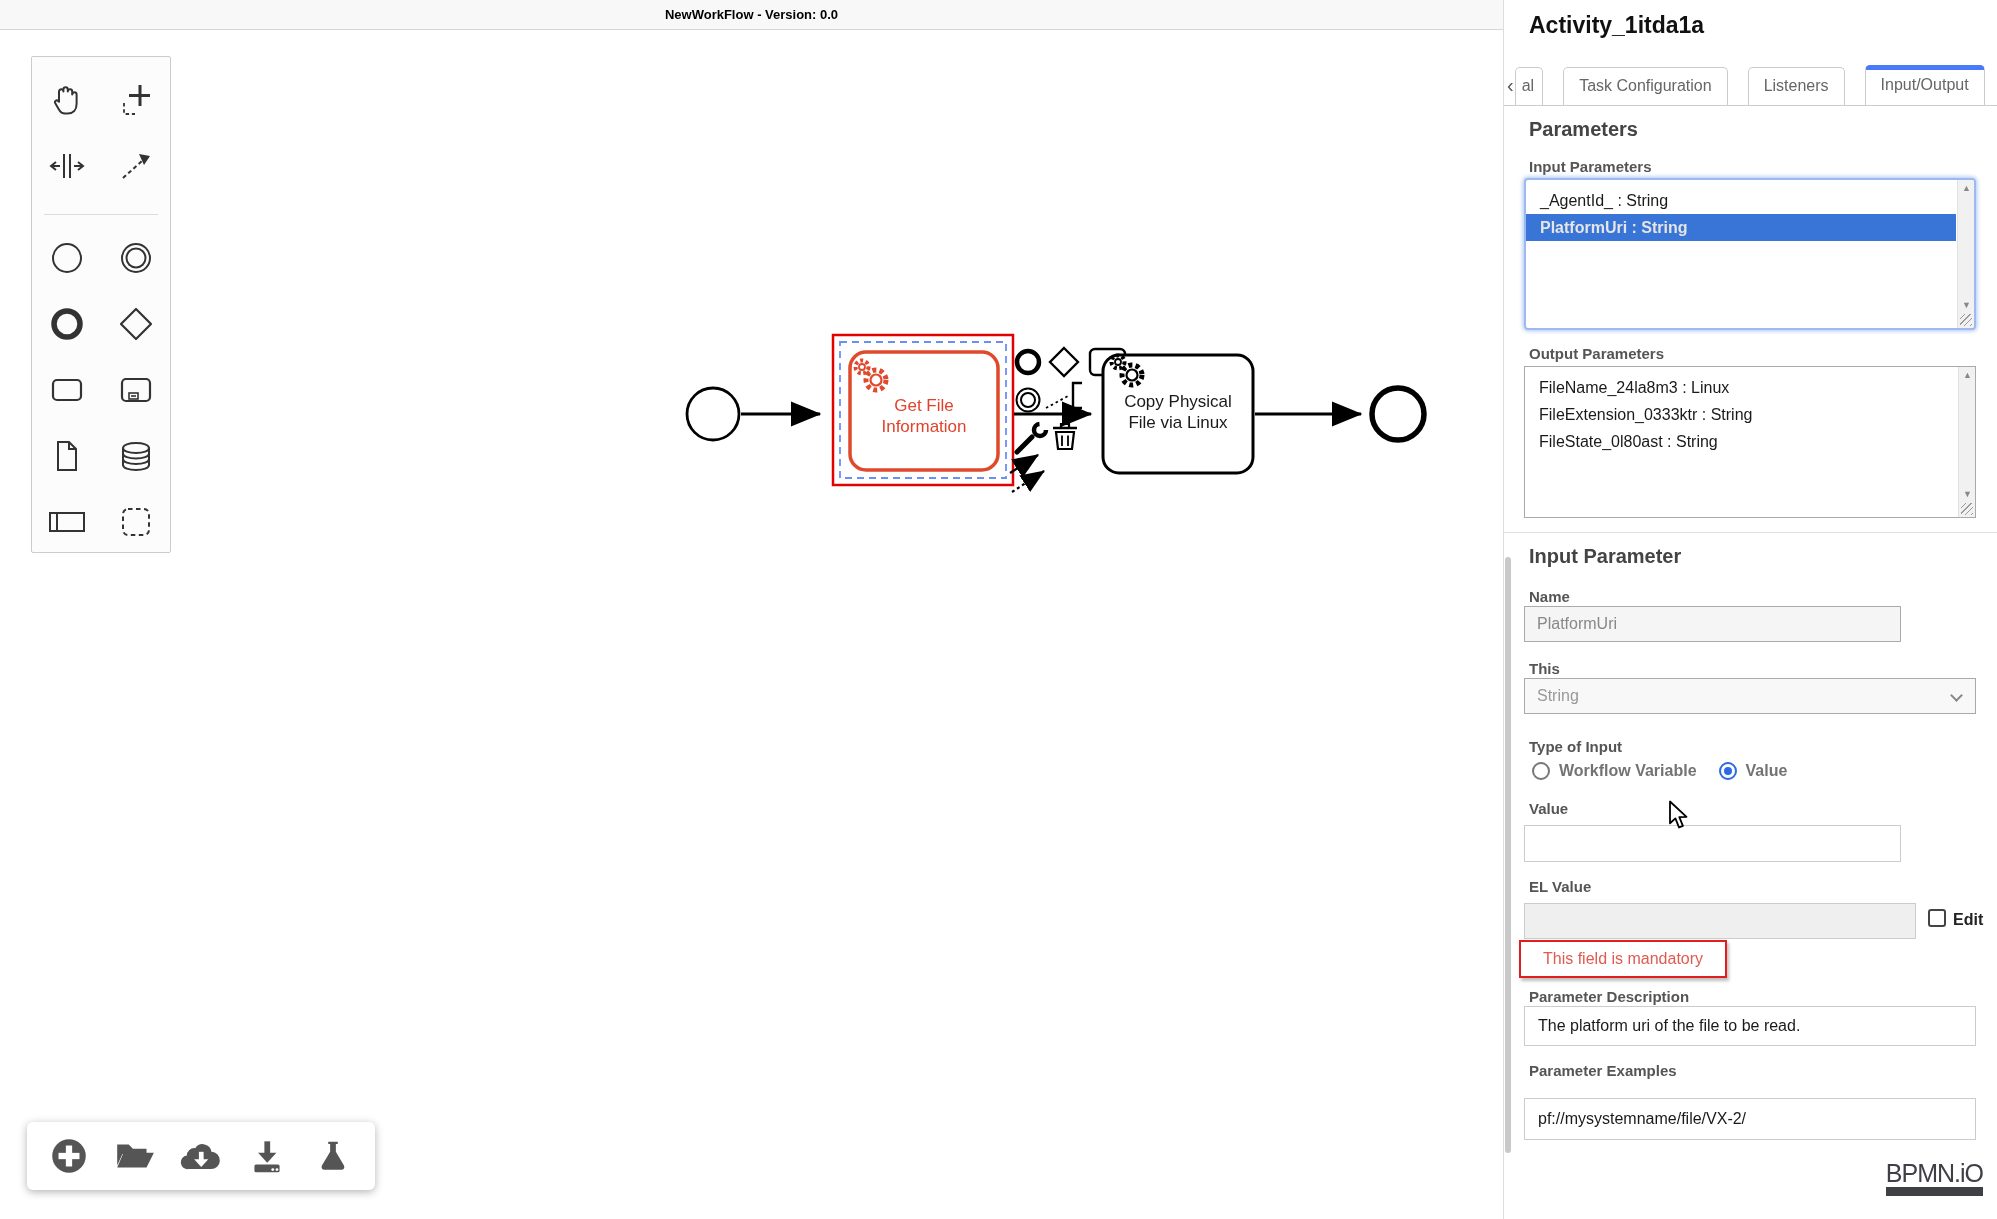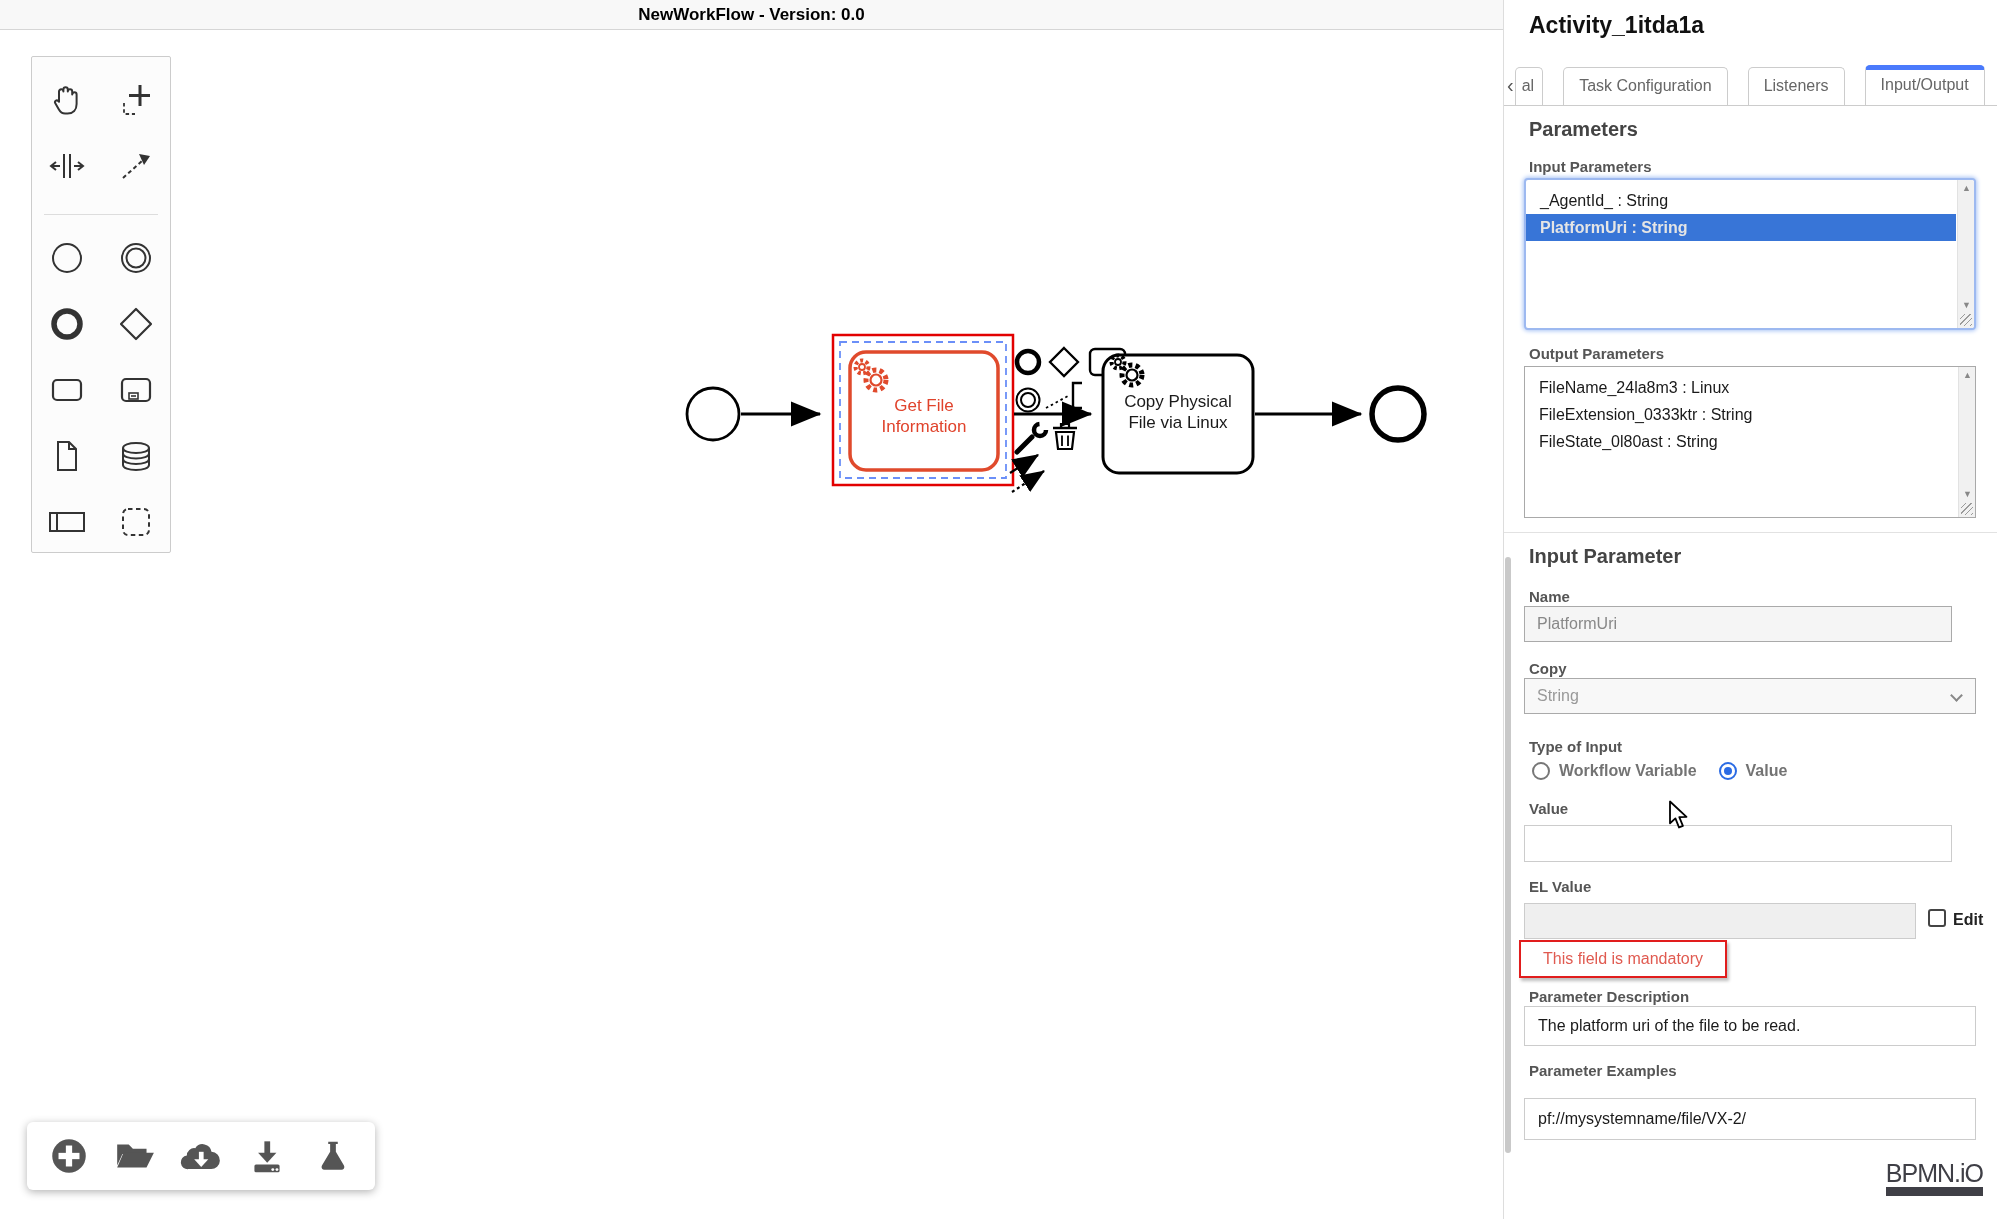--- a/index.html
+++ b/index.html
@@ -2,21 +2,21 @@
 <html><head>
 <meta charset="utf-8">
 <style>
   * { margin:0; padding:0; box-sizing:border-box; }
   html,body { width:1997px; height:1219px; background:#fff; overflow:hidden;
     font-family:"Liberation Sans", sans-serif; }
 
   
   .titlebar { position:absolute; left:0; top:0; width:1503px; height:30px;
     background:#f8f8f8; border-bottom:1px solid #d6d6d6; text-align:center;
-    line-height:30px; font-size:17px; font-weight:bold; color:#000; }
+    line-height:30px; font-size:13px; font-weight:bold; color:#000; }
 
   
   .canvas { position:absolute; left:0; top:30px; width:1503px; height:1189px; background:#fff; }
   .diagram { position:absolute; left:0; top:0; }
 
   
   .palette { position:absolute; left:31px; top:26px; width:140px; height:497px;
     background:#fcfcfc; border:1px solid #ccc; border-radius:2px;
     display:grid; grid-template-columns:1fr 1fr; align-content:start; padding-top:10px; }
   .pcell { height:66px; display:flex; align-items:center; justify-content:center; cursor:pointer; }
@@ -53,21 +53,21 @@
   .li.selected { background:#3875d7; color:#e5e5e5; font-weight:bold; }
   .sb { position:absolute; right:0; top:0; bottom:0; width:17px; background:#f1f1f1; border-left:1px solid #e2e2e2; }
   .listbox.focus .sb { top:0; bottom:0; border-radius:0 2px 2px 0; }
   .sb-a { position:absolute; left:0; width:17px; text-align:center; font-size:9px; color:#888; cursor:pointer; }
   .sb-a.up { top:3px; } .sb-a.dn { bottom:18px; }
   .grip { position:absolute; right:2px; bottom:2px; width:12px; height:12px;
     background:repeating-linear-gradient(135deg, transparent 0 3px, #9a9a9a 3px 4px); cursor:nwse-resize; }
 
   .divider { position:absolute; left:0; width:494px; border-top:1px solid #e2e2e2; }
 
-  .tin { position:absolute; left:20px; width:428px; height:36px; border:1px solid #aaa;
+  .tin { position:absolute; left:20px; width:377px; height:36px; border:1px solid #aaa;
     font-size:16px; padding:0 12px; font-family:"Liberation Sans", sans-serif; color:#1a1a1a; background:#fff; }
   .tin:disabled { background:#f5f5f5; color:#888; }
   .tin.soft { border:1px solid #ccc; }
   .tin.gray { background:#efefef; color:#777; }
   .selectbox { position:absolute; left:20px; width:452px; height:36px; border:1px solid #aaa;
     background:#f8f8f8; color:#999; font-size:16px; line-height:34px; padding-left:12px; cursor:default; }
   .chev { position:absolute; right:14px; top:12px; width:9px; height:9px;
     border-right:2px solid #888; border-bottom:2px solid #888; transform:rotate(45deg); }
 
   .radios { position:absolute; left:28px; display:flex; align-items:center; font-size:16px; font-weight:bold; color:#737373; }
@@ -336,21 +336,21 @@
     <div class="grip"></div>
   </div>
 
   <div class="divider" style="top:532px"></div>
 
   <div class="sec-h" style="top:545px">Input Parameter</div>
 
   <div class="fld-lbl" style="top:588px">Name</div>
   <input class="tin" style="top: 606px;" disabled="" value="PlatformUri">
 
-  <div class="fld-lbl" style="top:660px">Copy</div>
+  <div class="fld-lbl" style="top:660px">This</div>
   <div class="selectbox" style="top:678px">
     <span>String</span>
     <span class="chev"></span>
   </div>
 
   <div class="fld-lbl" style="top:738px">Type of Input</div>
   <div class="radios" style="top:762px">
     <span class="radio"></span>
     <span>Workflow Variable</span>
     <span class="radio checked" style="margin-left:22px"></span>

